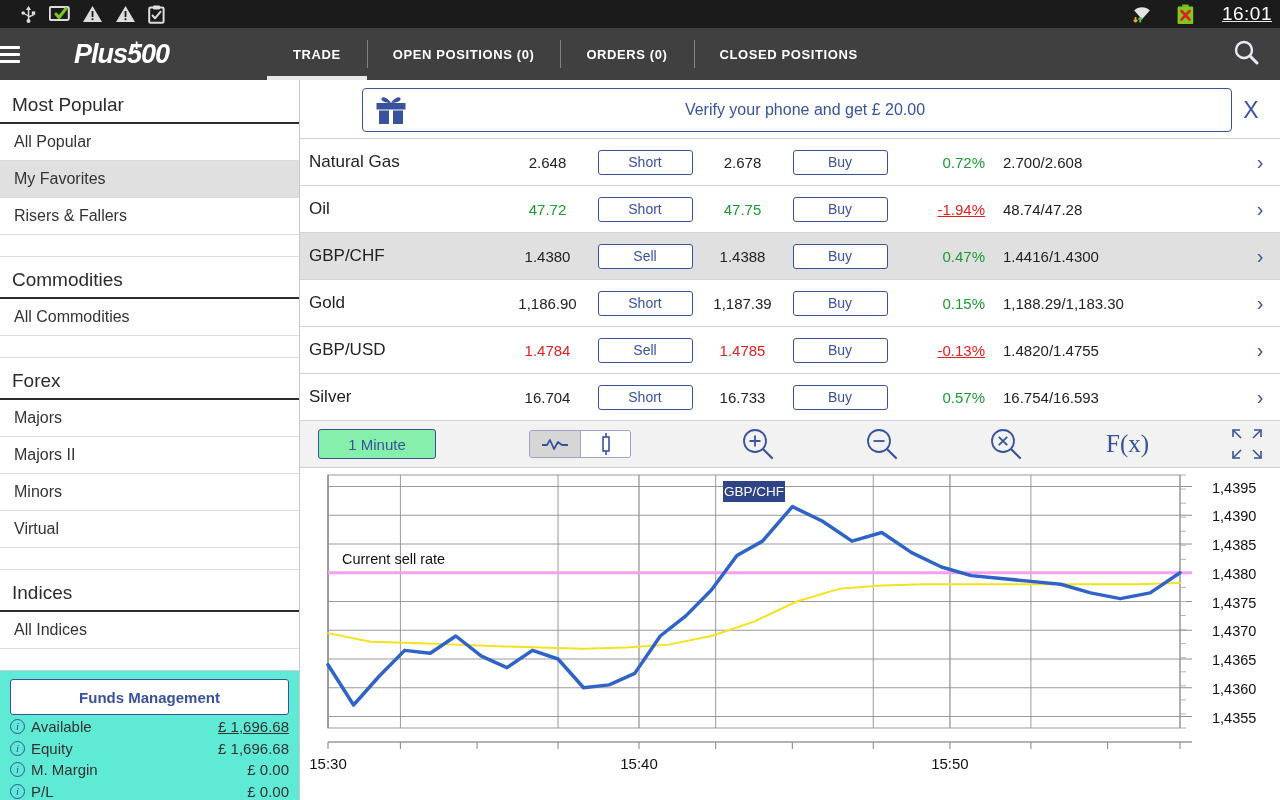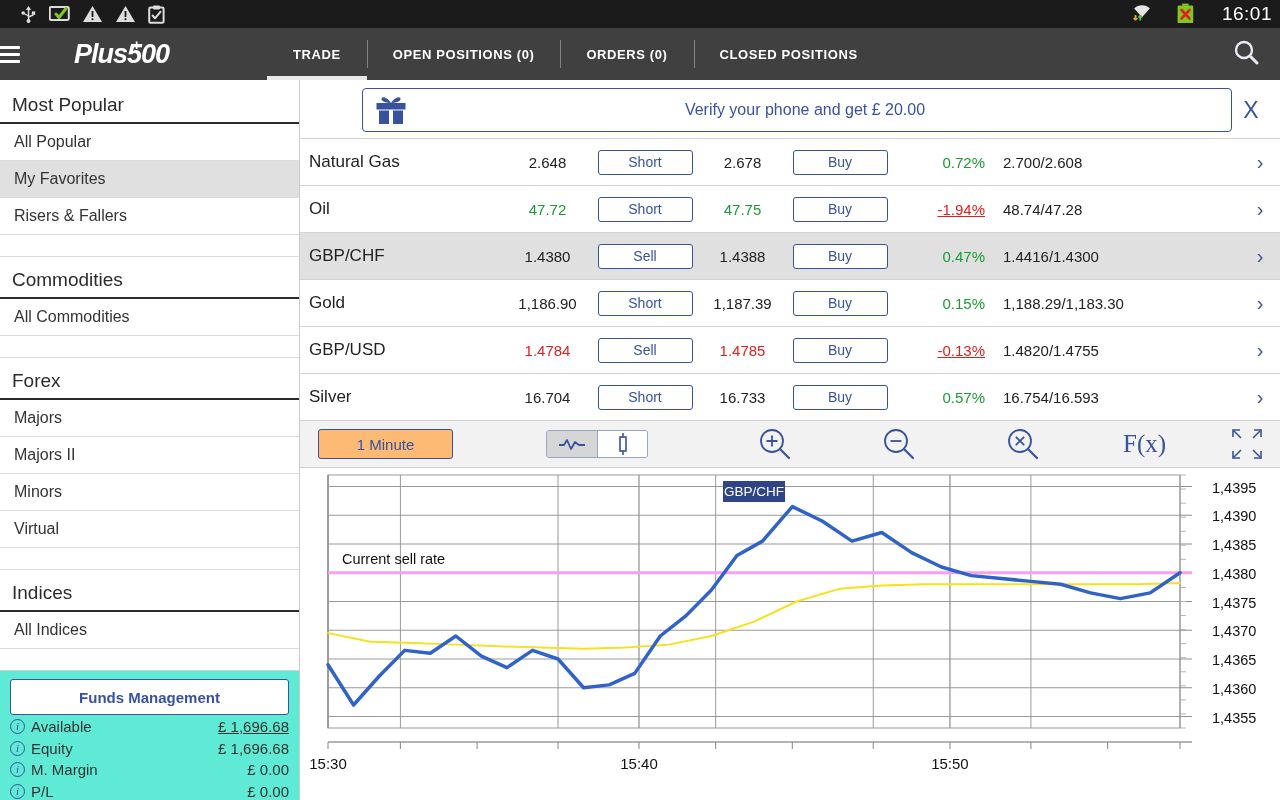--- a/index.html
+++ b/index.html
@@ -10,21 +10,21 @@
   }
   #app { position: relative; width: 1280px; height: 800px; }
 
   
   .statusbar {
     position: absolute; top: 0; left: 0; width: 1280px; height: 28px;
     background: #1b1b1b; display: flex; align-items: center;
     padding: 0 8px; color: #e8e8e8;
   }
   .sb-left { display: flex; align-items: center; gap: 12px; margin-left: 12px; }
-  .sb-right { margin-left: auto; display: flex; align-items: flex-start; gap: 23px; }
+  .sb-right { margin-left: auto; display: flex; align-items: flex-end; gap: 23px; text-decoration: underline; }
   .sb-time { font-size: 19px; color: #fff; letter-spacing: .5px; margin-left: 4px; }
 
   
   .appbar {
     position: absolute; top: 28px; left: 0; width: 1280px; height: 52px;
     background: #404040; display: flex; align-items: center; gap: 48px;
   }
   .hamburger { width: 26px; margin-left: -6px; display: flex; flex-direction: column; gap: 4px; cursor: pointer; }
   .hamburger i { display: block; height: 3px; background: #fff; border-radius: 1px; }
   .brand {
@@ -129,21 +129,21 @@
   .c-pct.down { color: #e02020; text-decoration: underline; }
   .c-range { flex: 1; padding-left: 18px; font-size: 15px; color: #222; }
   .c-chev { width: 40px; text-align: center; color: #39529e; font-size: 20px; }
 
   
   .ctoolbar {
     height: 47px; background: #f2f2f2; border-bottom: 1px solid #cfcfcf;
     display: flex; align-items: center;
   }
   .period-btn {
-    margin-left: 18px; width: 135px; height: 30px; background: #fdba74;
+    margin-left: 18px; width: 118px; height: 30px; background: #86efac;
     border: 1px solid #39529e; border-radius: 3px; color: #39529e;
     font-size: 15px; display: flex; align-items: center; justify-content: center;
     cursor: pointer;
   }
   .seg { margin-left: 93px; display: flex; border: 1px solid #9aa4c4; border-radius: 3px; overflow: hidden; }
   .seg div {
     width: 50px; height: 26px; display: flex; align-items: center; justify-content: center;
     background: #fff; cursor: pointer;
   }
   .seg div.on { background: #d6d6d6; }

